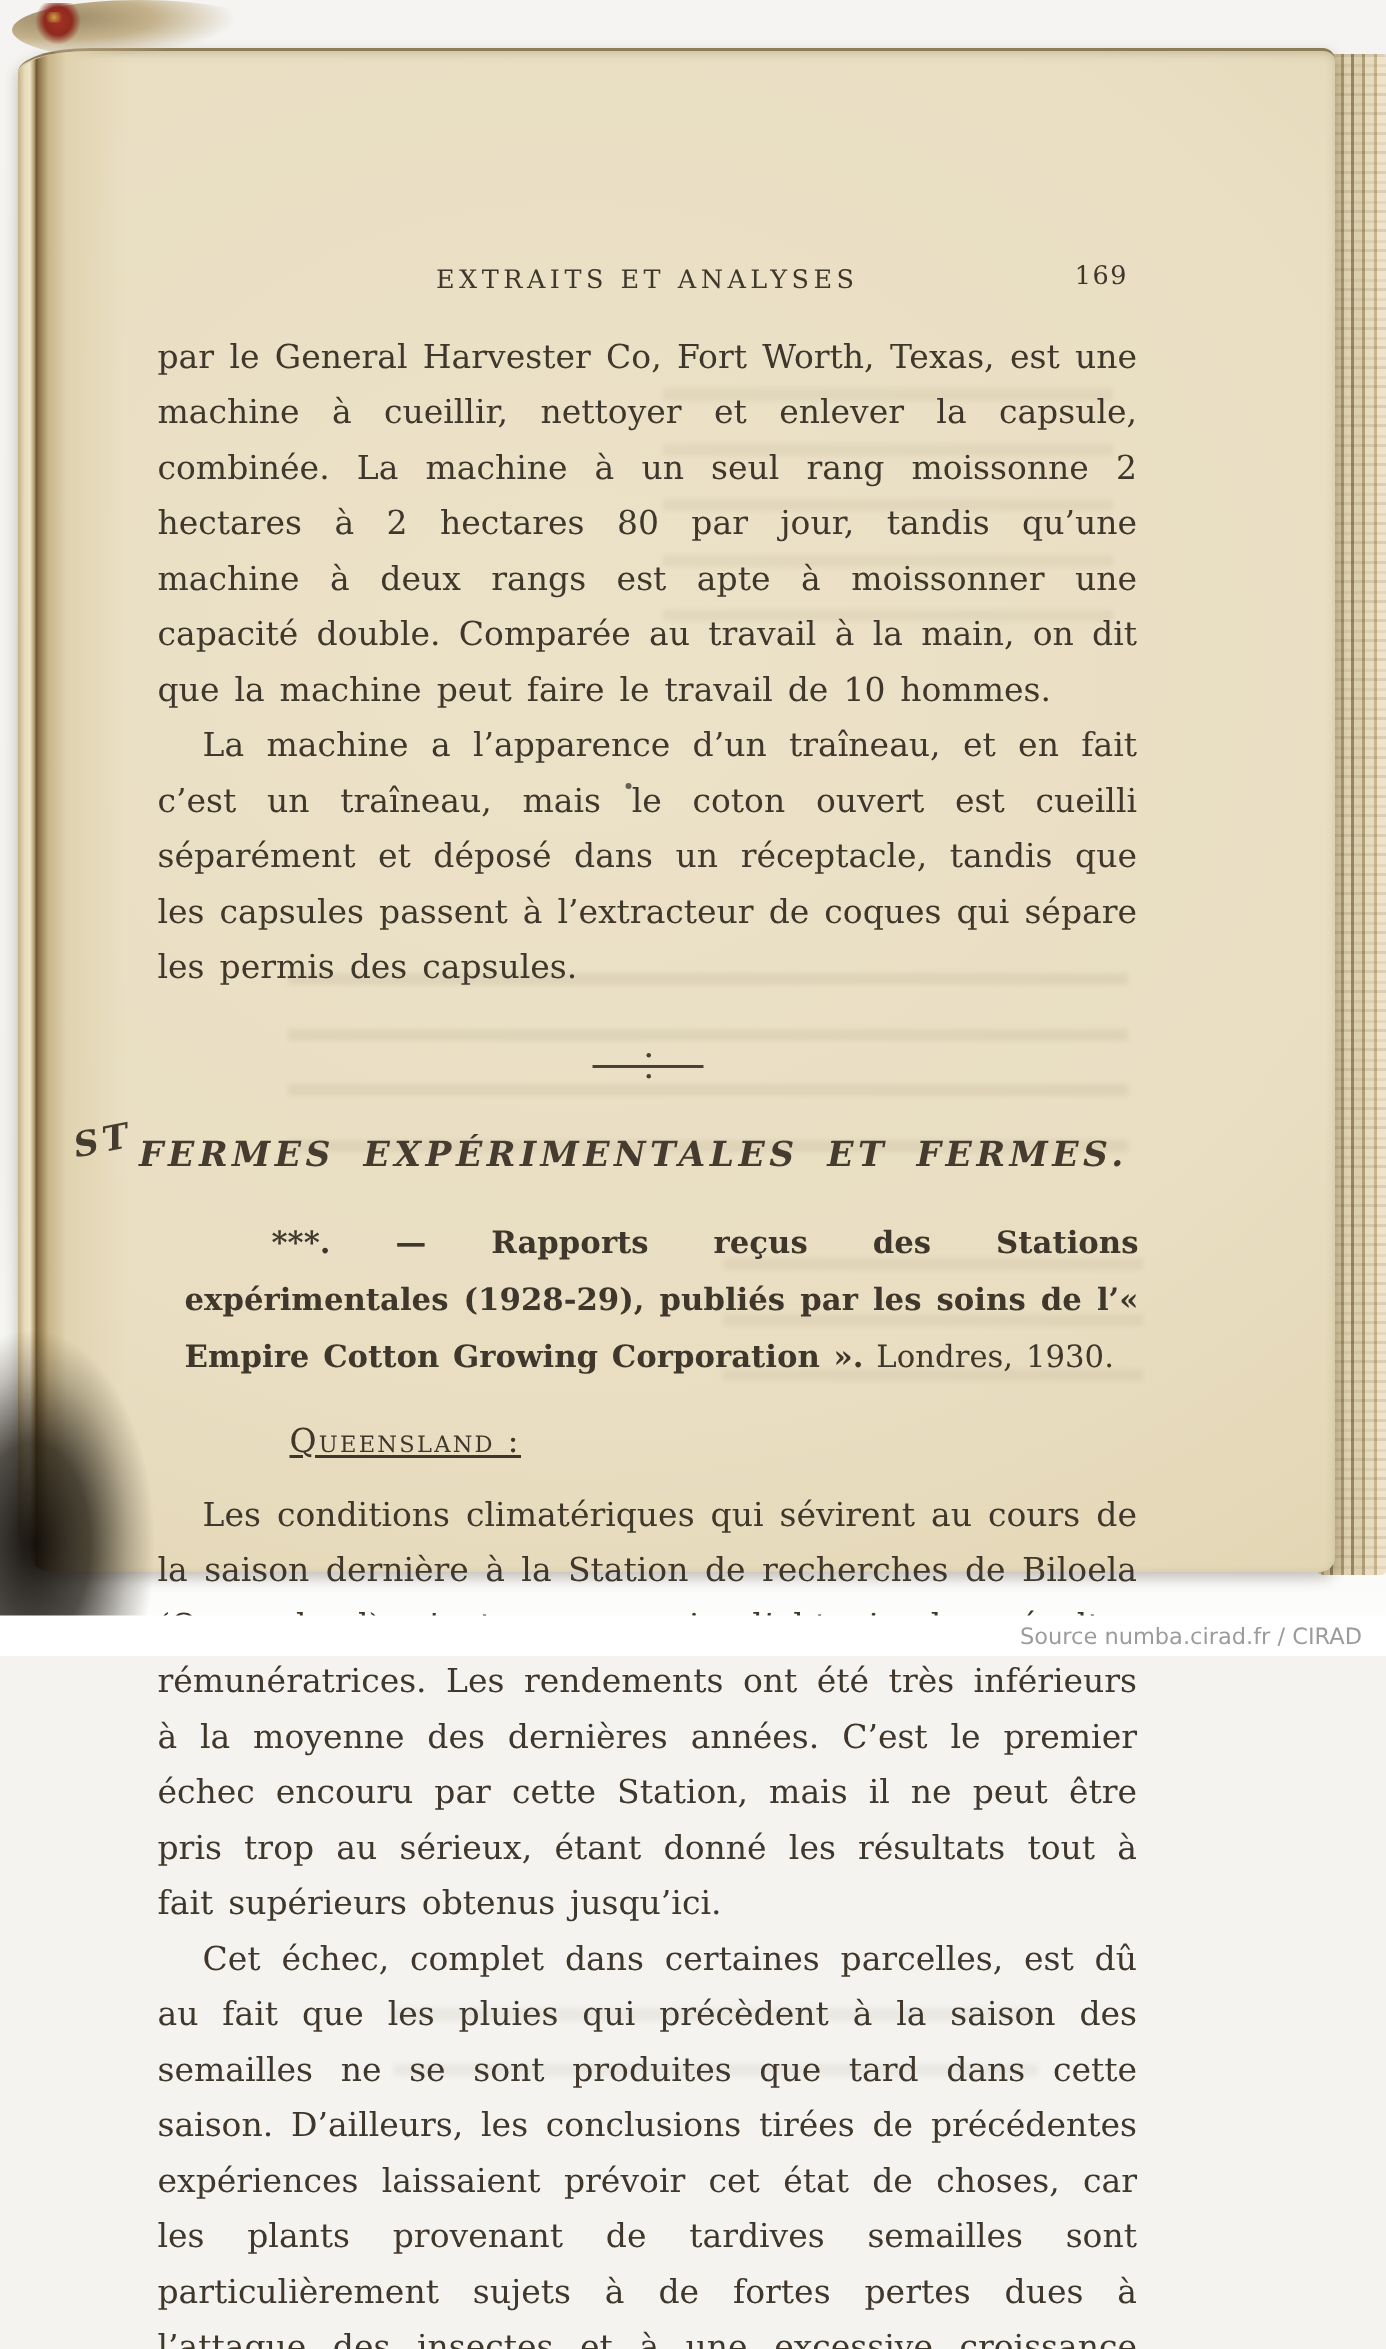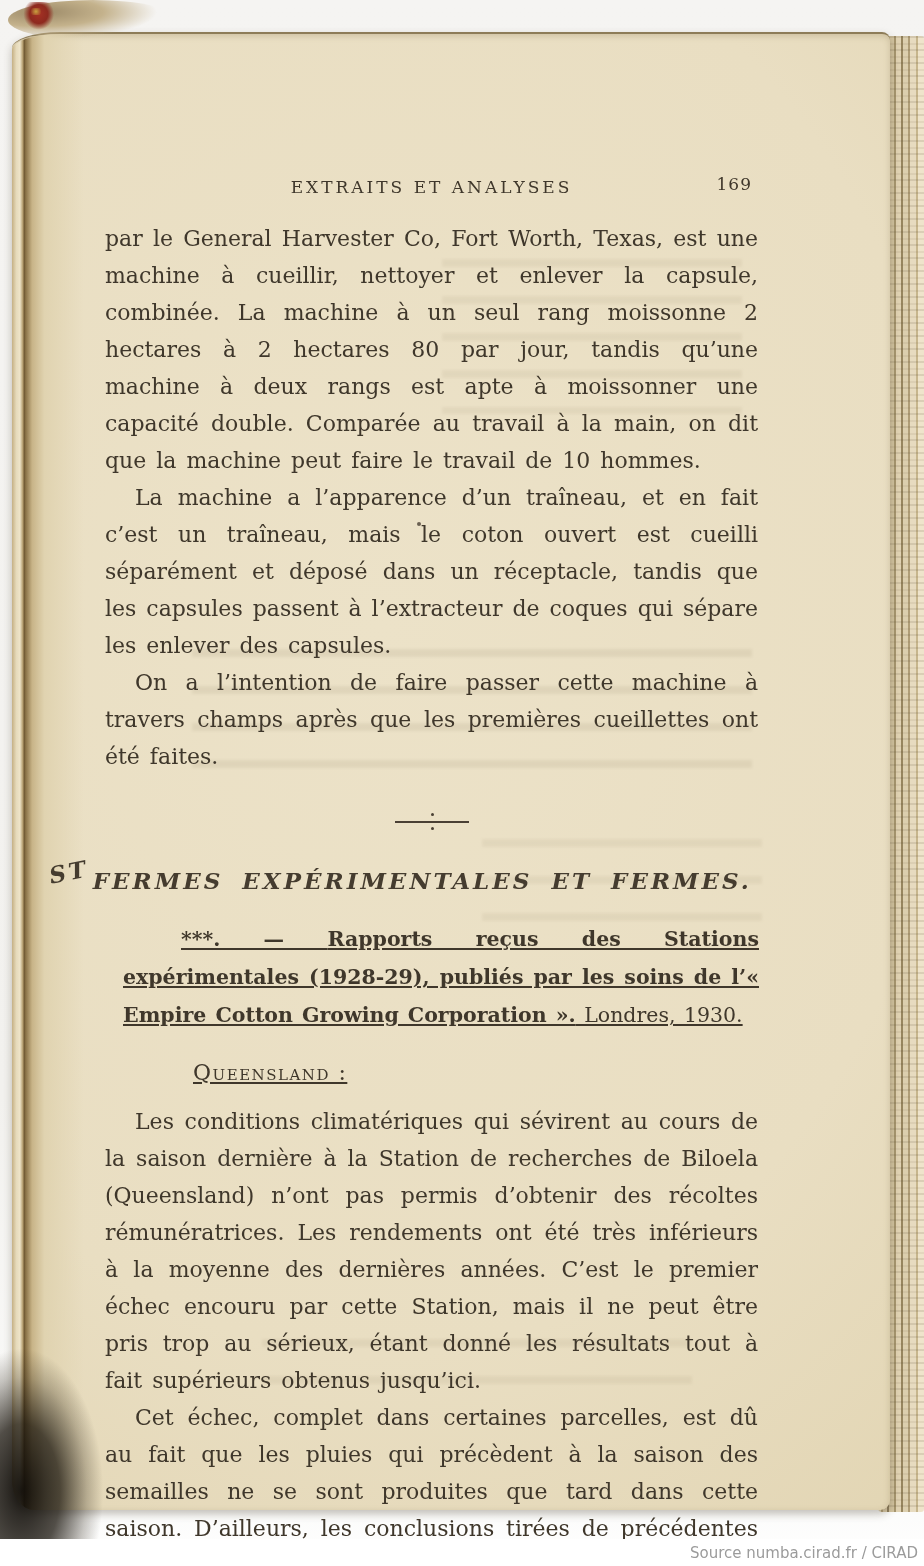--- a/index.html
+++ b/index.html
@@ -1,19 +1,19 @@
 <!DOCTYPE html>
 <html lang="fr"><head>
 <meta charset="utf-8">
 <style>
   * { margin:0; padding:0; box-sizing:border-box; }
   html,body { width:924px; height:1566px; }
   body { font-family:"DejaVu Serif", serif; background:#f4f3f0; overflow:hidden; }
 
-  .scan { position:relative; width:924px; height:1566px;
+  .scan { position:relative; width:924px; height:1104px;
           background:linear-gradient(180deg,#f5f4f2 0%,#f2f1ee 70%,#fbfbfa 96%,#ffffff 100%); }
 
   
   .fore-edge { position:absolute; top:36px; right:0; bottom:54px; width:46px;
     border-radius:4px 3px 3px 4px;
     background:
       repeating-linear-gradient(90deg,
         #e4d7b8 0 3px, #b3a07a 3px 5px, #d8c9a6 5px 9px, #8f7f5e 9px 11px,
         #d3c4a0 11px 16px, #a7966f 16px 18px, #e0d2b2 18px 23px, #97865f 23px 25px,
         #dccfae 25px 30px, #b09e77 30px 32px, #e7dbc0 32px 38px, #c7b68d 38px 40px,
@@ -78,33 +78,33 @@
   .divider i { position:absolute; left:50%; margin-left:-1px; width:3px; height:3px;
                border-radius:50%; background:#4a4034; }
   .divider .dot-top { top:-8px; } .divider .dot-bottom { top:6px; }
 
   .section-heading { margin:44px 0 0 -56px; font-style:italic; font-size:23px;
     letter-spacing:3px; word-spacing:8px; white-space:nowrap; color:#453c2f; }
   .section-heading .skew { display:inline-block; transform:translateY(-9px) rotate(-11deg);
     margin-right:4px; }
 
   .report { margin:26px 0 0 18px; width:636px; font-size:20.5px; line-height:38px;
-    text-align:justify; text-indent:58px; word-spacing:2px;text-decoration:underline; }
+    text-align:justify; text-indent:58px; word-spacing:2px; }
   .report b { font-weight:bold; }
 
   .sub-label { margin:26px 0 0 88px; font-size:22px; font-variant:small-caps;
     letter-spacing:1.5px;text-decoration:underline; }
 
   .q-block { margin-top:18px; }
   .q-block .para + .para { margin-top:0; }
 
   
   .footer { position:absolute; left:0; right:0; bottom:0; height:27px; background:#ffffff;
     font-family:"DejaVu Sans", sans-serif; font-size:15px; color:#9b9b9b;
-    display:flex; align-items:center; justify-content:flex-end; padding-right:6px; }
+    display:flex; align-items:center; justify-content:flex-end; padding-right:16px; }
 </style>
 </head>
 <body>
 
 <div class="scan">
 
   <div class="fore-edge"></div>
 
   <div class="page">
     <div class="top-roll"></div>
@@ -118,22 +118,21 @@
     <div class="ghost g4"></div>
 
     <div class="content">
 
       <div class="running-header">
         <span class="rh-title">EXTRAITS ET ANALYSES</span>
         <span class="rh-num">169</span>
       </div>
 
       <p class="para">par le General Harvester Co, Fort Worth, Texas, est une machine à cueillir, nettoyer et enlever la capsule, combinée. La machine à un seul rang moissonne 2 hectares à 2 hectares 80 par jour, tandis qu’une machine à deux rangs est apte à moissonner une capacité double. Comparée au travail à la main, on dit que la machine peut faire le travail de 10 hommes.</p>
-      <p class="para indent">La machine a l’apparence d’un traîneau, et en fait c’est un traîneau, mais le coton ouvert est cueilli séparément et déposé dans un réceptacle, tandis que les capsules passent à l’extracteur de coques qui sépare les enlever des capsules.</p>
-      <p class="para indent">On a l’intention de faire passer cette machine à travers champs après que les premières cueillettes ont été faites.</p>
+      <p class="para indent">La machine a l’apparence d’un traîneau, et en fait c’est un traîneau, mais le coton ouvert est cueilli séparément et déposé dans un réceptacle, tandis que les capsules passent à l’extracteur de coques qui sépare les permis des capsules.</p>
 
       <div class="divider">
         <i class="dot-top"></i>
         <i class="dot-bottom"></i>
       </div>
 
       <h2 class="section-heading"><span class="skew">ST</span><span>FERMES EXPÉRIMENTALES ET FERMES.</span></h2>
 
       <p class="report"><b>***. — </b><b>Rapports reçus des Stations expérimentales (1928-29), publiés par les soins de l’« Empire Cotton Growing Corporation ».</b><span> Londres, 1930.</span></p>
 

